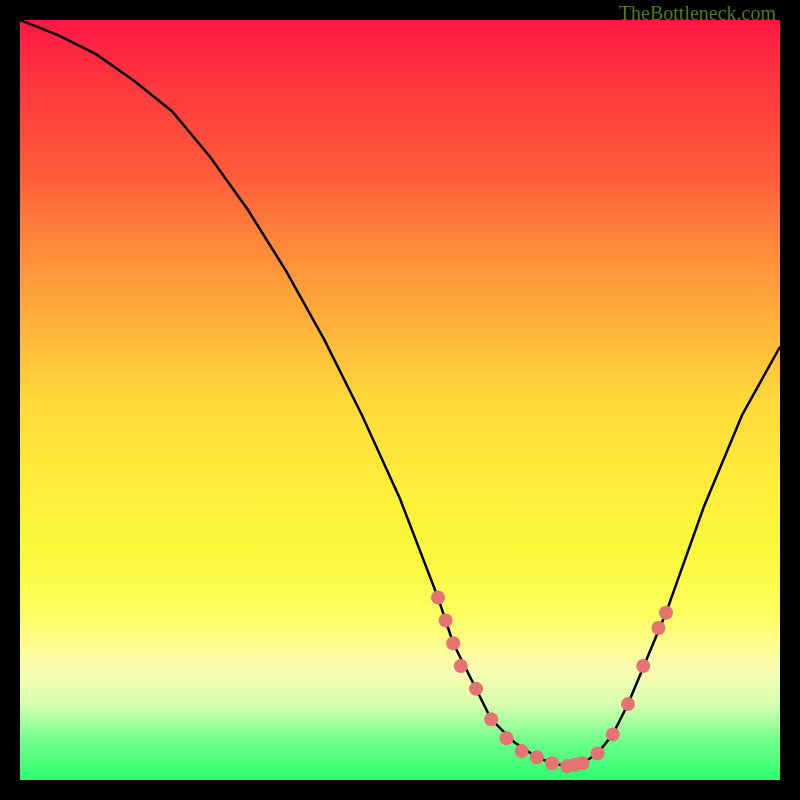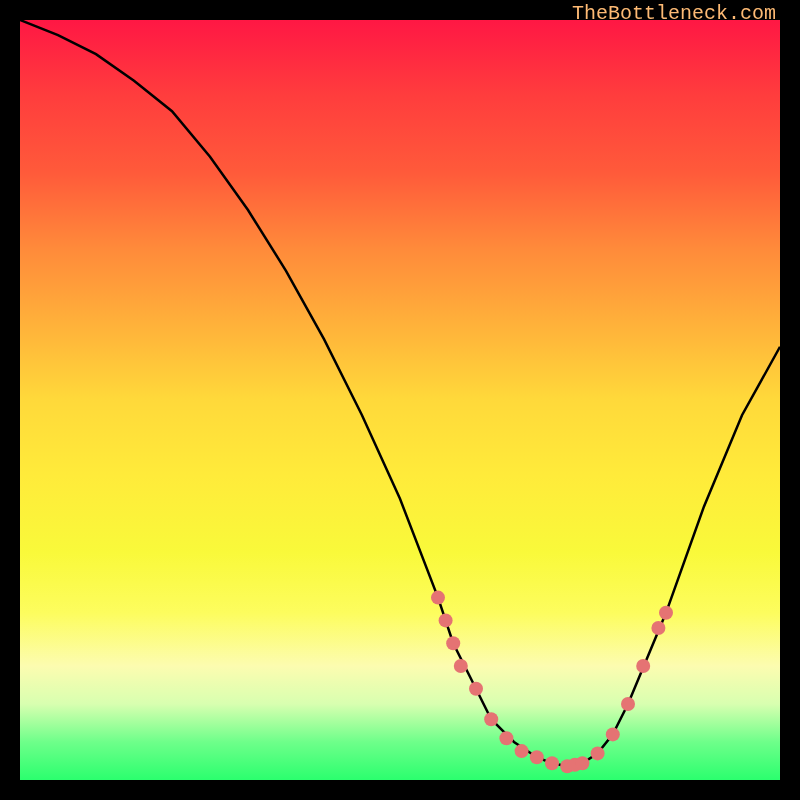--- a/index.html
+++ b/index.html
@@ -34,23 +34,23 @@
       #fdfd5e 78%,
       #fcfcb0 85%,
       #d8ffb0 90%,
       #6eff8a 95%,
       #2bff6e 100%);
   }
   .watermark {
     position: absolute;
     top: 2px;
     right: 24px;
-    color: #fdba74;
+    color: #4d7c0f;
     font-size: 20px;
-    font-family: Liberation Mono, monospace;
+    font-family: Liberation Serif, serif;
     z-index: 10;
   }
   svg.curve {
     position: absolute;
     left: 20px;
     top: 20px;
     width: 760px;
     height: 760px;
   }
 </style>

